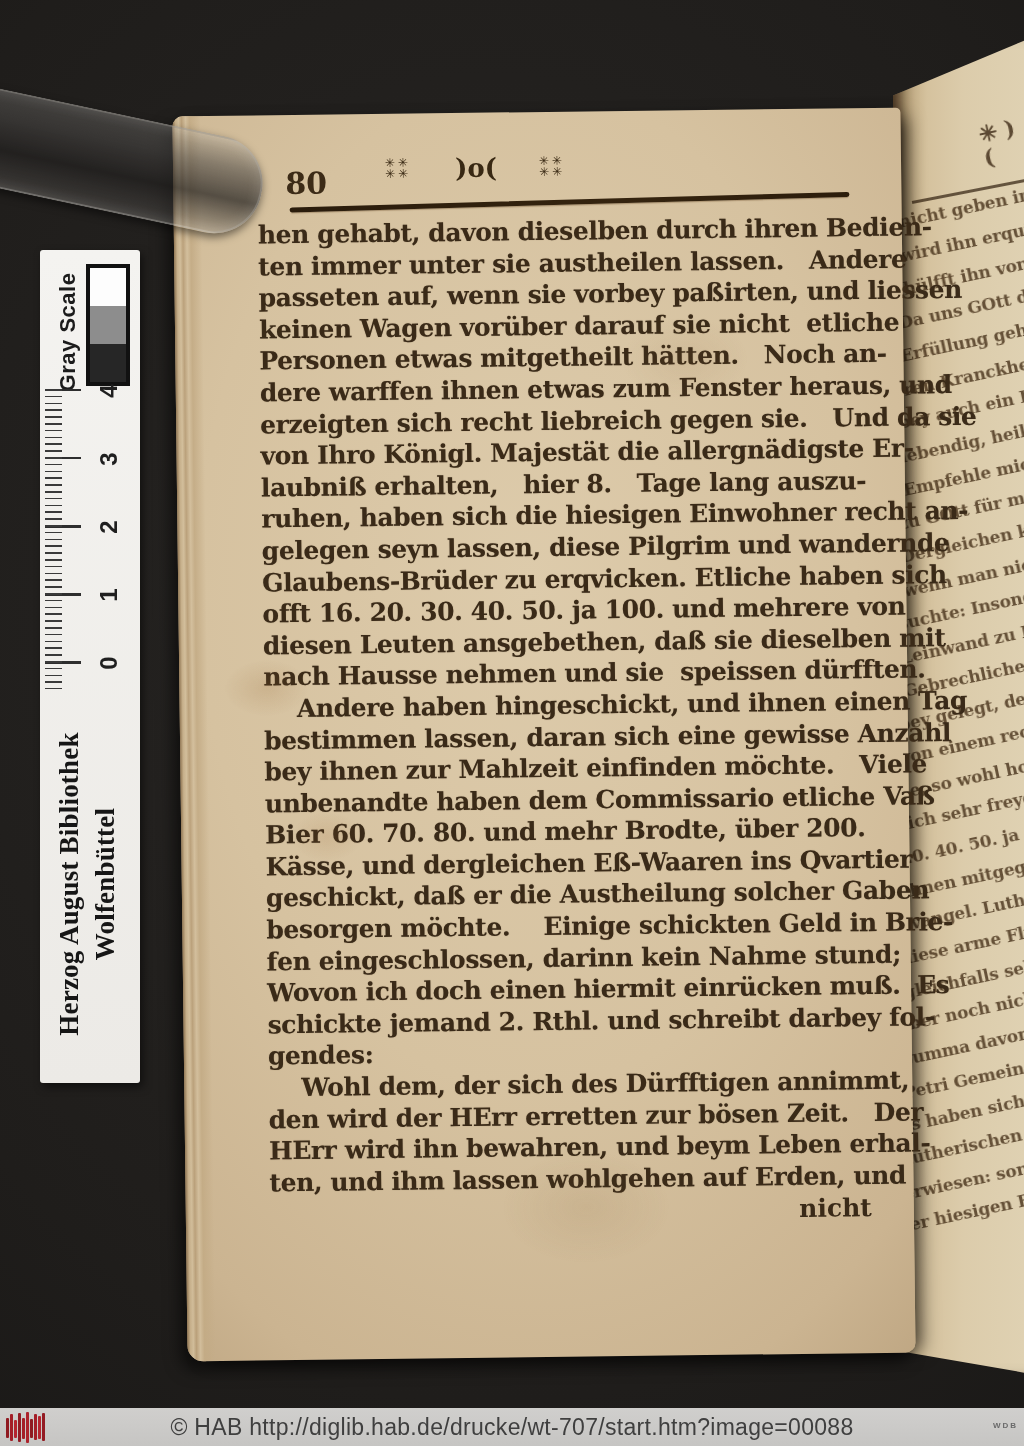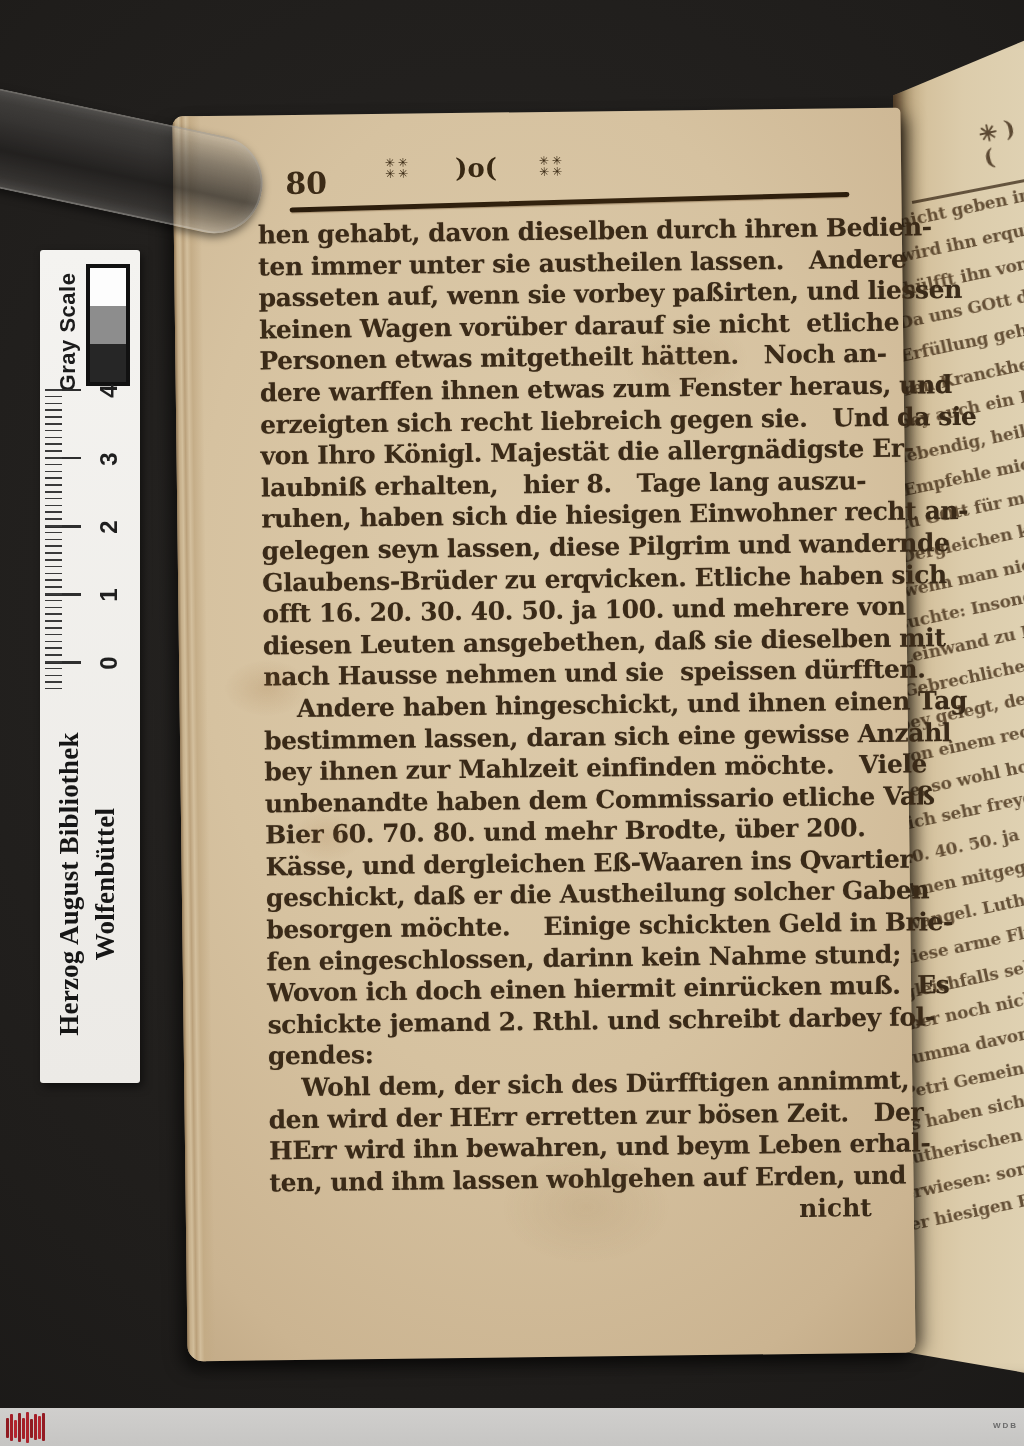--- a/index.html
+++ b/index.html
@@ -252,14 +252,15 @@
       <i></i>
       <i></i>
       <i></i>
       <i></i>
       <i></i>
       <i></i>
       <i></i>
       <i></i>
       <i></i>
   </div>
+  <div class="copyright">© HAB http://diglib.hab.de/drucke/wt-707/start.htm?image=00088</div>
   <div class="wdb">WDB</div>
 </div>
 
 </body></html>

